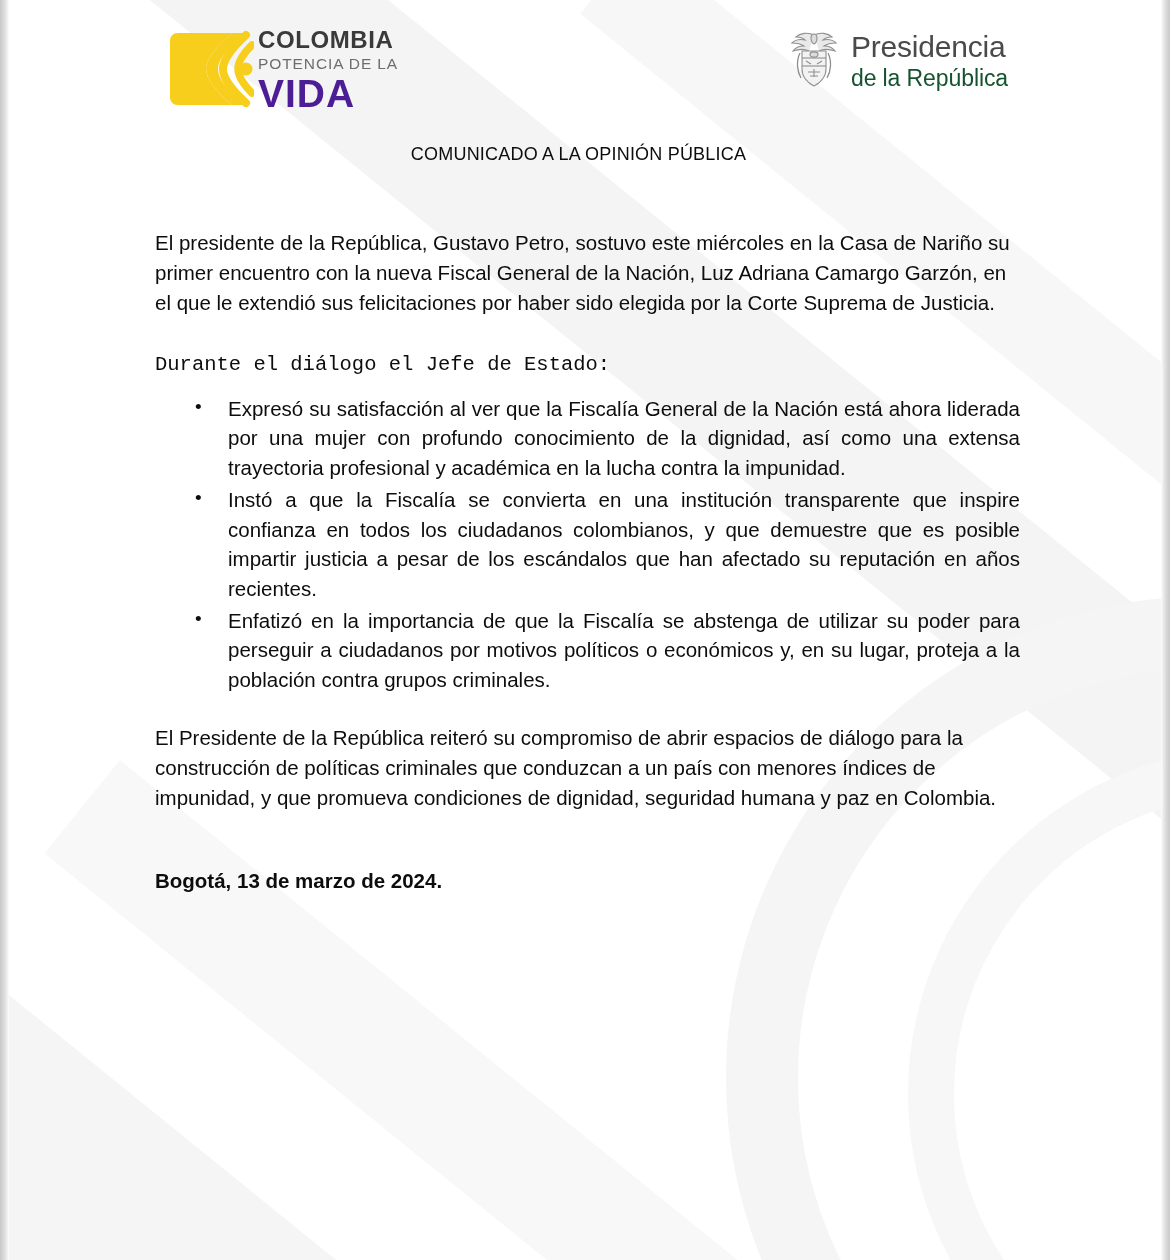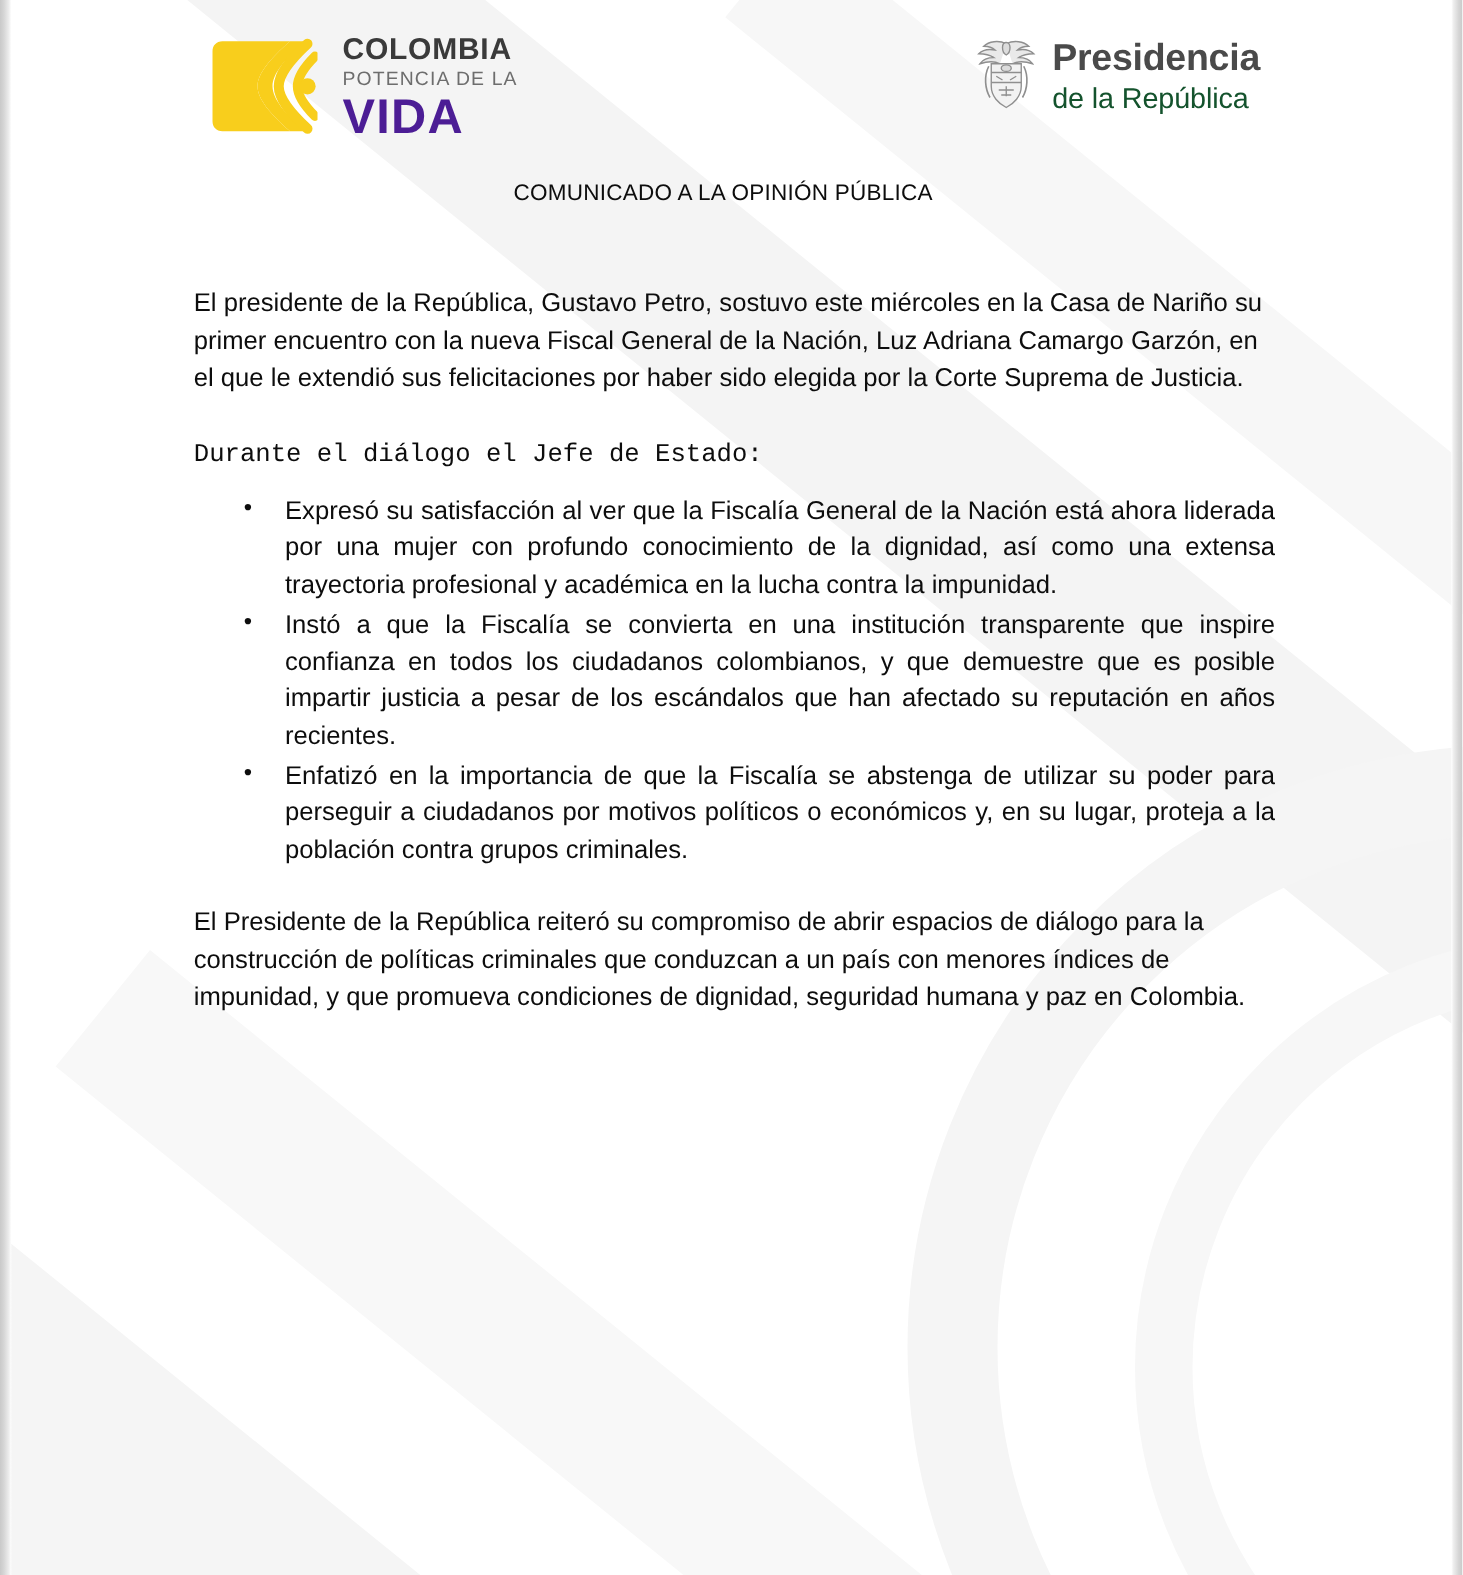--- a/index.html
+++ b/index.html
@@ -102,21 +102,21 @@
     position: relative;
     z-index: 3;
     height: 120px;
   }
   .logo-colombia {
     position: absolute;
     left: 166px;
     top: 26px;
     display: flex;
     align-items: center;
-    gap: 20px;
+    gap: 4px;
   }
   .logo-mark { width: 88px; height: 80px; display: block; }
   .logo-words {
     display: flex;
     flex-direction: column;
     line-height: 1;
     padding-top: 2px;
   }
   .lw-colombia {
     font-size: 24px;
@@ -144,21 +144,21 @@
     right: 162px;
     top: 31px;
     display: flex;
     align-items: center;
     gap: 11px;
   }
   .shield { width: 52px; height: 60px; display: block; }
   .pres-words { display: flex; flex-direction: column; line-height: 1; }
   .pw-1 {
     font-size: 30px;
-    font-weight: bold;
+    font-weight: normal;
     color: #4a4a4a;
     letter-spacing: -0.2px;
   }
   .pw-2 {
     font-size: 23px;
     font-weight: normal;
     color: #14532d;
     margin-top: 5px;
     letter-spacing: -0.1px;
   }
@@ -292,16 +292,17 @@
     <p class="para p-lead">Durante el diálogo el Jefe de Estado:</p>
 
     <ul class="bullets">
       <li>Expresó su satisfacción al ver que la Fiscalía General de la Nación está ahora liderada por una mujer con profundo conocimiento de la dignidad, así como una extensa trayectoria profesional y académica en la lucha contra la impunidad.</li>
       <li>Instó a que la Fiscalía se convierta en una institución transparente que inspire confianza en todos los ciudadanos colombianos, y que demuestre que es posible impartir justicia a pesar de los escándalos que han afectado su reputación en años recientes.</li>
       <li>Enfatizó en la importancia de que la Fiscalía se abstenga de utilizar su poder para perseguir a ciudadanos por motivos políticos o económicos y, en su lugar, proteja a la población contra grupos criminales.</li>
     </ul>
 
     <p class="para p-close">El Presidente de la República reiteró su compromiso de abrir espacios de diálogo para la construcción de políticas criminales que conduzcan a un país con menores índices de impunidad, y que promueva condiciones de dignidad, seguridad humana y paz en Colombia.</p>
 
+    <p class="date-line">Bogotá, 13 de marzo de 2024.</p>
 
   </div>
 
 </div>
 
 </body></html>

